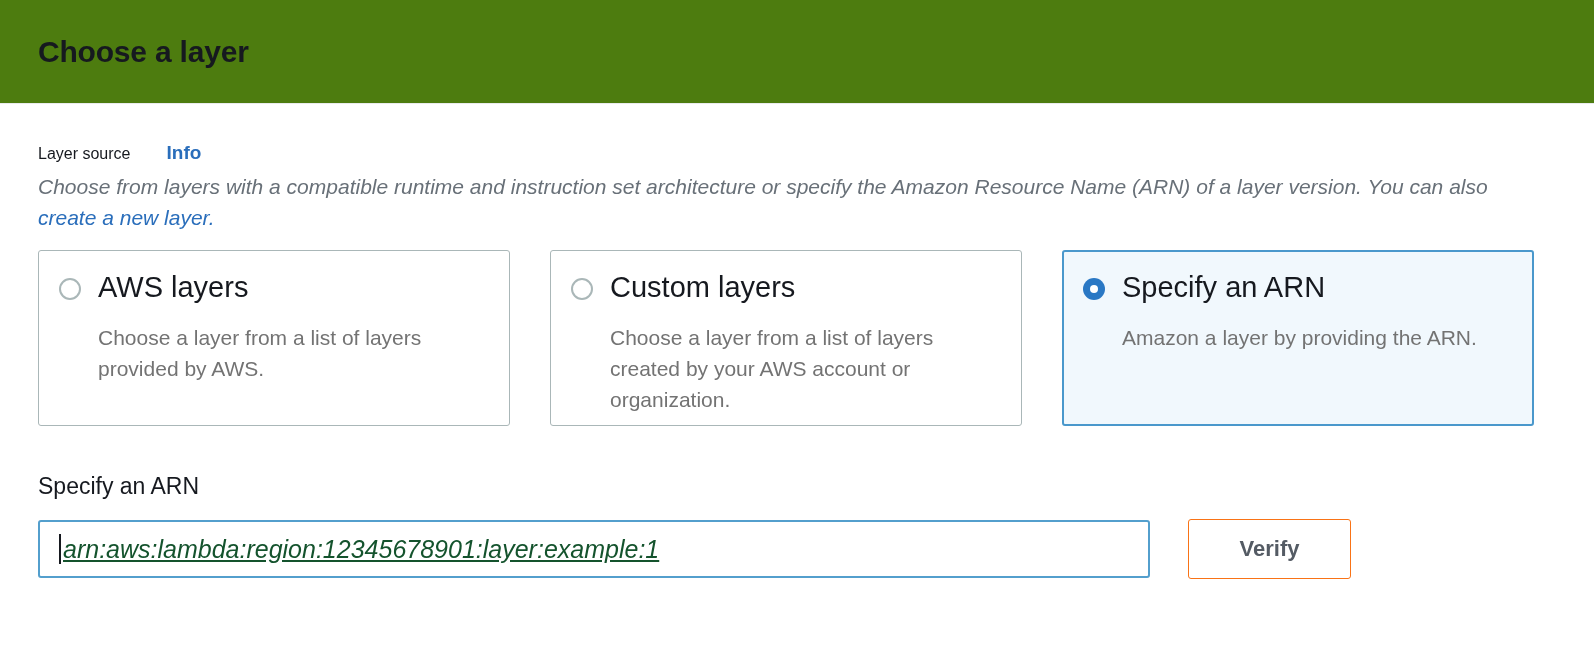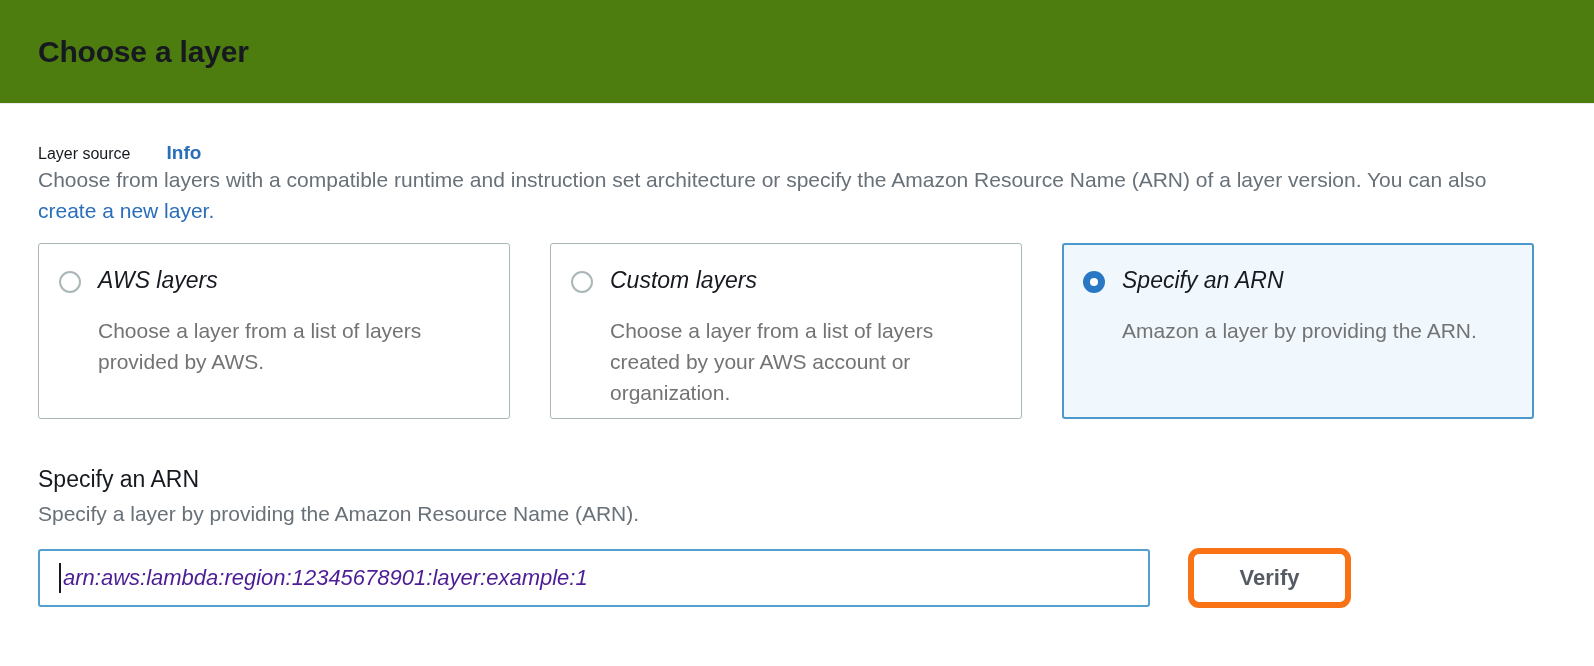--- a/index.html
+++ b/index.html
@@ -53,21 +53,23 @@
     font-weight: bold;
     color: #2a6ebb;
     margin-left: 36px;
     cursor: pointer;
     text-decoration: none;
   }
   .field-desc {
     font-size: 21px;
     line-height: 31px;
     color: #687078;
+    margin-top: 7px;
     max-width: 1470px;
+    font-style: italic;
   }
   .inline-link {
     color: #2a6ebb;
     cursor: pointer;
     text-decoration: none;
   }
 
   
   .tile-row {
     display: flex;
@@ -114,24 +116,23 @@
     border-radius: 50%;
     background: #ffffff;
     left: 7px;
     top: 7px;
   }
   .tile-text {
     display: flex;
     flex-direction: column;
   }
   .tile-title {
-    font-size: 23px;
+    font-size: 29px;
     color: #16191f;
     line-height: 28px;
-    font-style: italic;
   }
   .tile-desc {
     font-size: 21px;
     line-height: 31px;
     color: #737373;
     margin-top: 21px;
     max-width: 390px;
   }
 
   
@@ -164,32 +165,33 @@
     padding-left: 19px;
     cursor: text;
   }
   .caret {
     width: 2px;
     height: 30px;
     background: #16191f;
     margin-right: 2px;
   }
   .placeholder {
-    font-size: 22px;
+    font-size: 25px;
     font-style: italic;
-    color: #4c1d95;
+    color: #14532d;
     white-space: nowrap;
+    text-decoration: underline;
   }
   .verify-button {
     width: 163px;
     height: 60px;
     margin-left: 38px;
     box-sizing: border-box;
-    border: 6px solid #f97316;
-    border-radius: 11px;
+    border: 1px solid #f97316;
+    border-radius: 3px;
     background: #ffffff;
     color: #545b64;
     font-size: 22px;
     font-weight: bold;
     font-family: "Liberation Sans", sans-serif;
     display: flex;
     align-items: center;
     justify-content: center;
     cursor: pointer;
   }
@@ -234,21 +236,20 @@
       <span class="radio checked"></span>
       <span class="tile-text">
         <span class="tile-title">Specify an ARN</span>
         <span class="tile-desc">Amazon a layer by providing the ARN.</span>
       </span>
     </div>
 
   </div>
 
   <div class="section-heading">Specify an ARN</div>
-  <div class="section-desc">Specify a layer by providing the Amazon Resource Name (ARN).</div>
 
   <div class="input-row">
     <div class="arn-input">
       <span class="caret"></span>
       <span class="placeholder">arn:aws:lambda:region:12345678901:layer:example:1</span>
     </div>
     <button class="verify-button">Verify</button>
   </div>
 
 </div>

